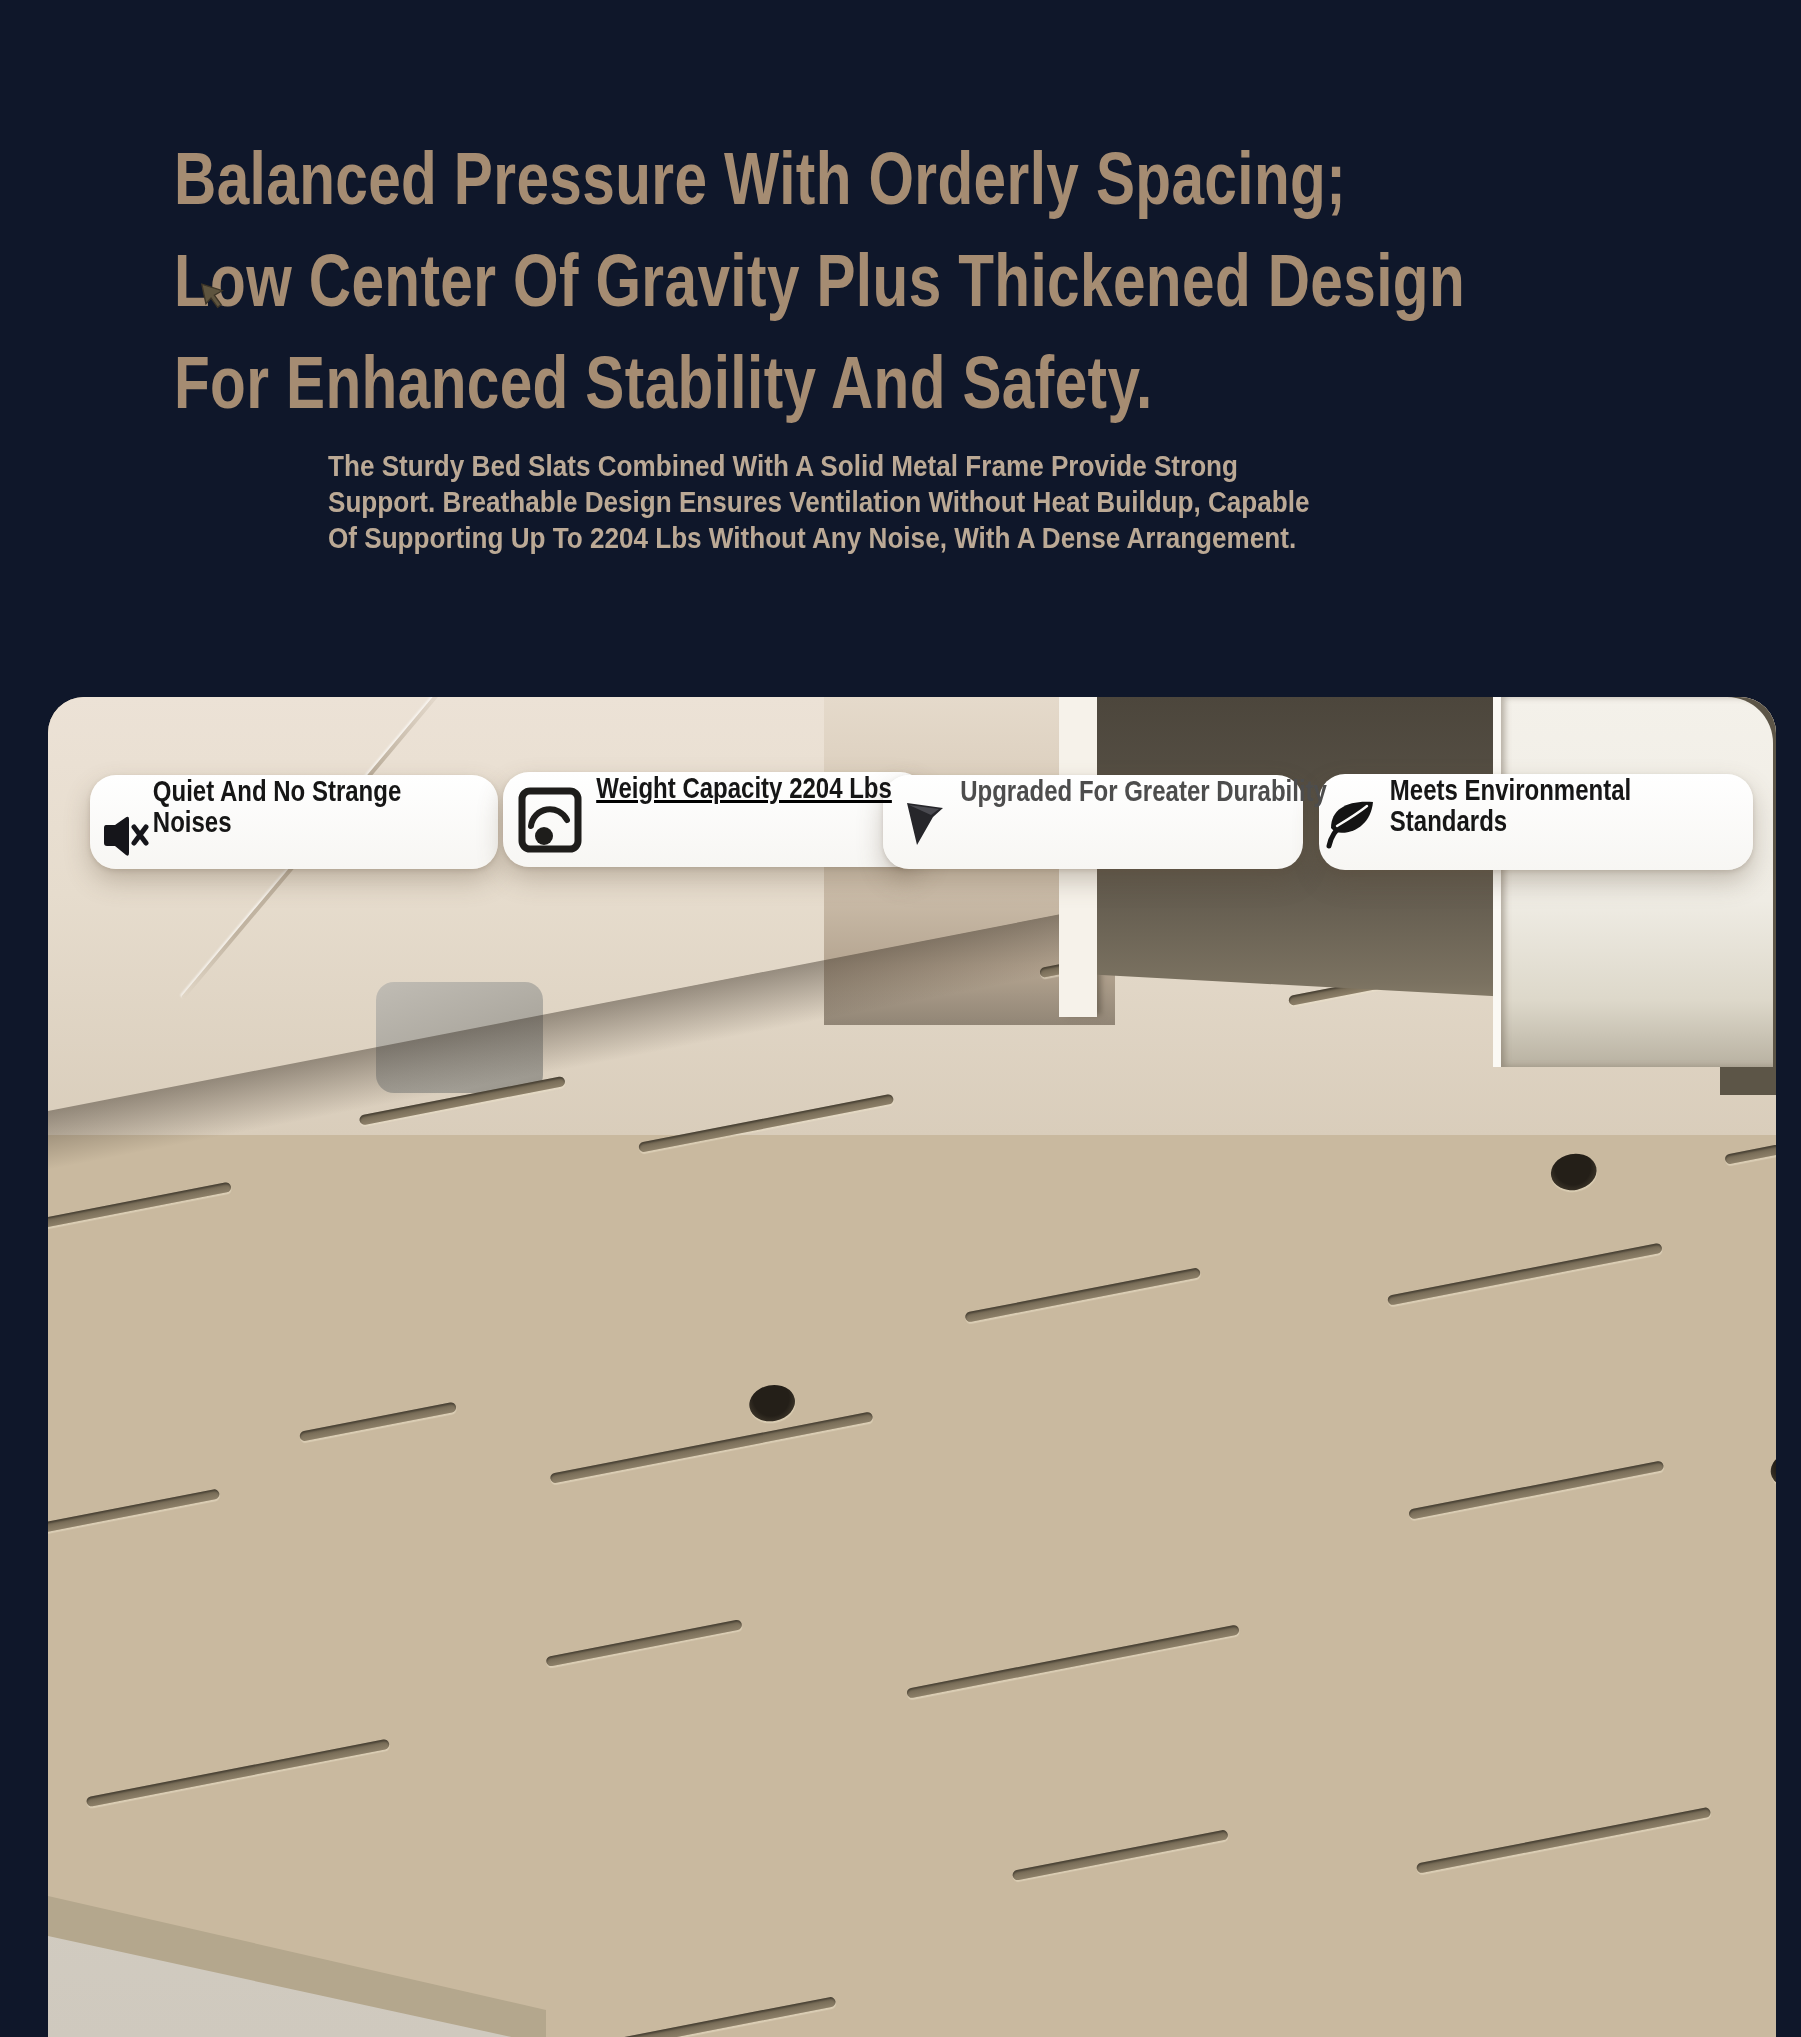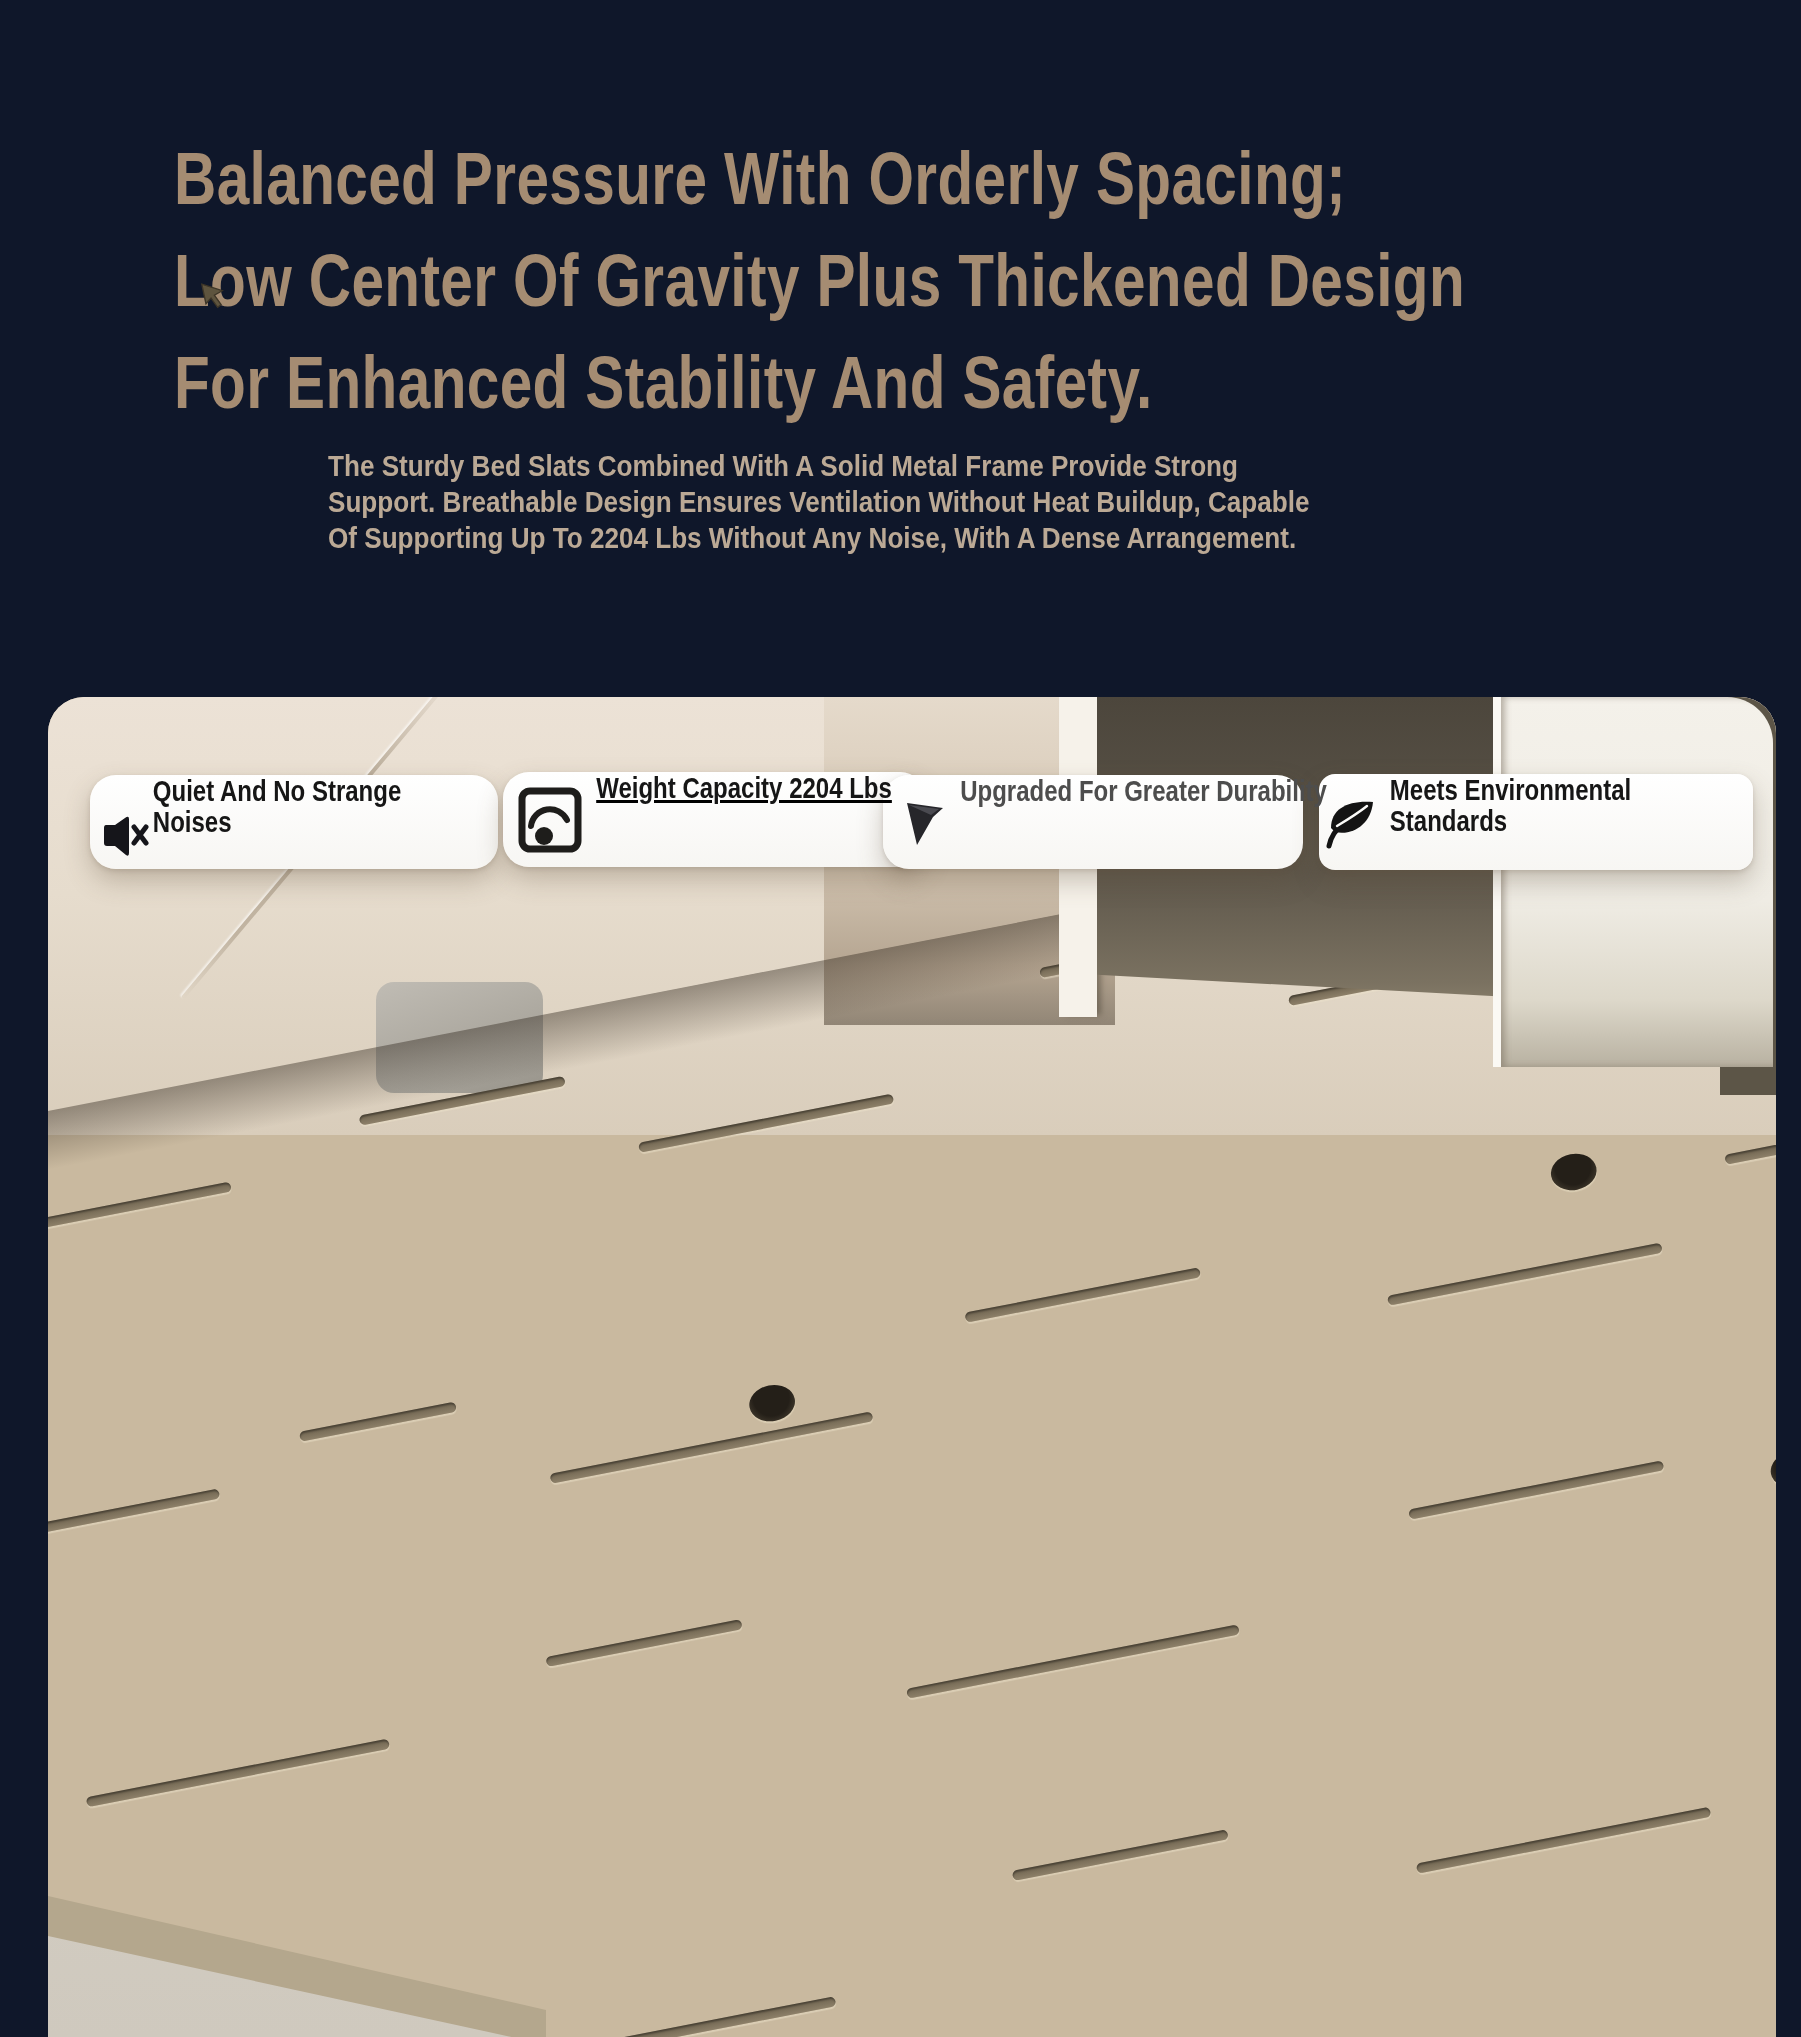--- a/index.html
+++ b/index.html
@@ -83,21 +83,21 @@
   .badge svg{position:absolute;z-index:1;}
   .badge-1{left:42px;top:78px;width:366px;}
   .badge-1 .b-text{padding-left:26px;}
   .badge-1 svg{left:12px;top:36px;}
   .badge-2{left:455px;top:75px;width:381px;height:95px;text-decoration:underline;}
   .badge-2 .b-text{padding-left:64px;}
   .badge-2 svg{left:14px;top:14px;}
   .badge-3{left:835px;top:78px;width:378px;}
   .badge-3 .b-text{padding-left:44px;color:#4d4d4d;}
   .badge-3 svg{left:20px;top:24px;}
-  .badge-4{left:1271px;top:77px;width:392px;height:96px;border-radius:16px;}
+  .badge-4{left:1271px;top:77px;width:392px;height:96px;}
   .badge-4 .b-text{padding-left:36px;}
   .badge-4 svg{left:4px;top:20px;}
 </style>
 </head>
 <body>
 
 <div class="page">
 
   <h1 class="headline">
     <span>Balanced Pressure With Orderly Spacing;</span>

